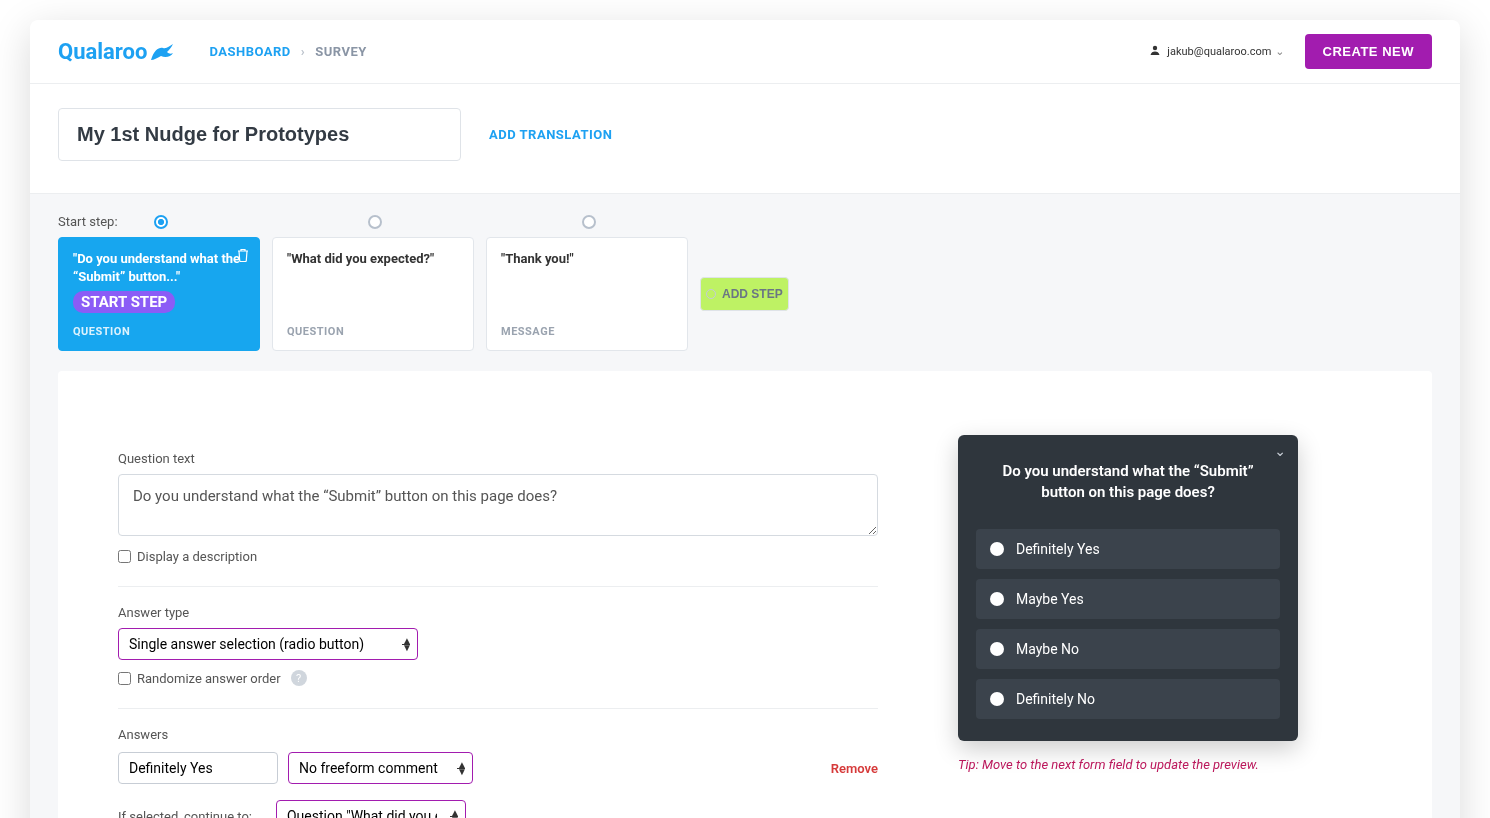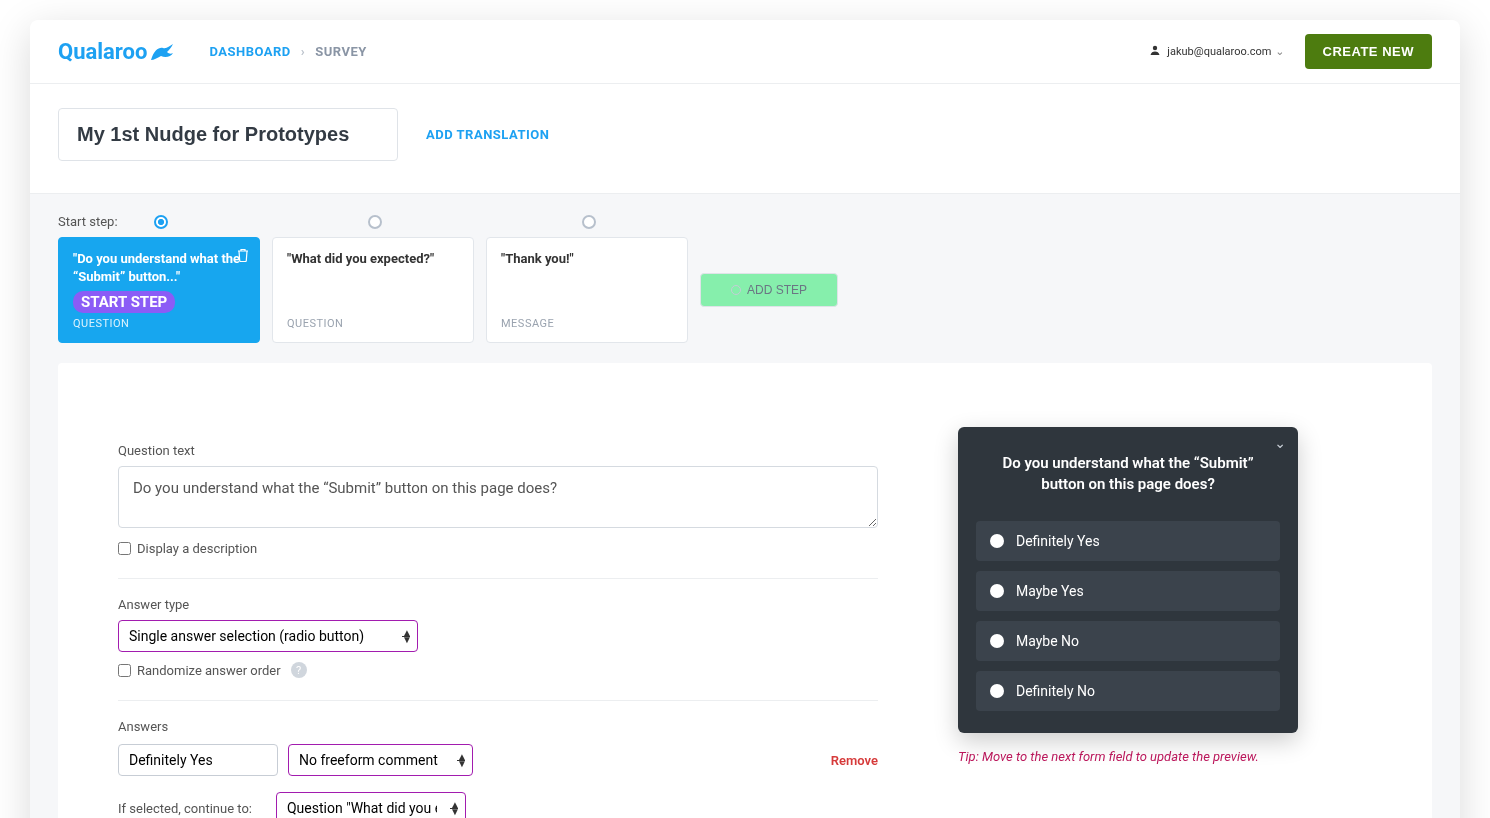--- a/index.html
+++ b/index.html
@@ -48,21 +48,21 @@
     display: flex;
     align-items: center;
     font-size: 11px;
     color: #333;
     cursor: pointer;
     margin-right: 20px;
   }
   .user-menu .user-icon { margin-right: 6px; }
   .user-menu .chev-down { margin-left: 4px; color:#888; }
   .btn-primary {
-    background: #4d7c0f;
+    background: #a21caf;
     color: #fff;
     border: none;
     border-radius: 4px;
     padding: 10px 18px;
     font-weight: 700;
     font-size: 13px;
     letter-spacing: 0.5px;
     cursor: pointer;
   }
   
@@ -73,21 +73,21 @@
     border-bottom: 1px solid #eceef0;
     gap: 28px;
   }
   .nudge-title-input {
     border: 1px solid #dfe3e8;
     border-radius: 4px;
     padding: 14px 18px;
     font-size: 20px;
     font-weight: 700;
     color: #333b44;
-    width: 340px;
+    width: 403px;
   }
   .add-translation {
     color: #1da1f2;
     font-weight: 700;
     font-size: 13px;
     letter-spacing: 0.5px;
     cursor: pointer;
   }
   
   .steps-area {
@@ -148,40 +148,40 @@
     color:#fff;
     font-size:15px;
     font-weight:700;
     padding:2px 8px;
     border-radius:10px;
     margin-top:6px;
     width:fit-content;
   }
   .step-type {
     font-size: 11px;
-    font-weight: 400;
+    font-weight: 700;
     letter-spacing: 0.5px;
     color: #9aa3af;
-    margin-top:4px;
+    margin-top:12px;
   }
   .step-card.active .step-type { color: rgba(255,255,255,0.85); }
   .step-trash {
     position:absolute;
     top:10px; right:10px;
     color: rgba(255,255,255,0.9);
     cursor:pointer;
   }
   .add-step-btn {
     align-self: center;
-    background:#86efac;
+    background:#bef264;
     border:1px solid #dfe3e8;
     border-radius:4px;
-    padding:8px 30px;
+    padding:8px 5px;
     font-size:12px;
-    font-weight:400;
+    font-weight:700;
     color:#6b7684;
     cursor:pointer;
     display:flex;
     align-items:center;
     gap:6px;
     height:34px;
   }
   .add-step-btn .dot {
     width:10px;height:10px;border:1px solid #c4ccd6;border-radius:50%;
   }

